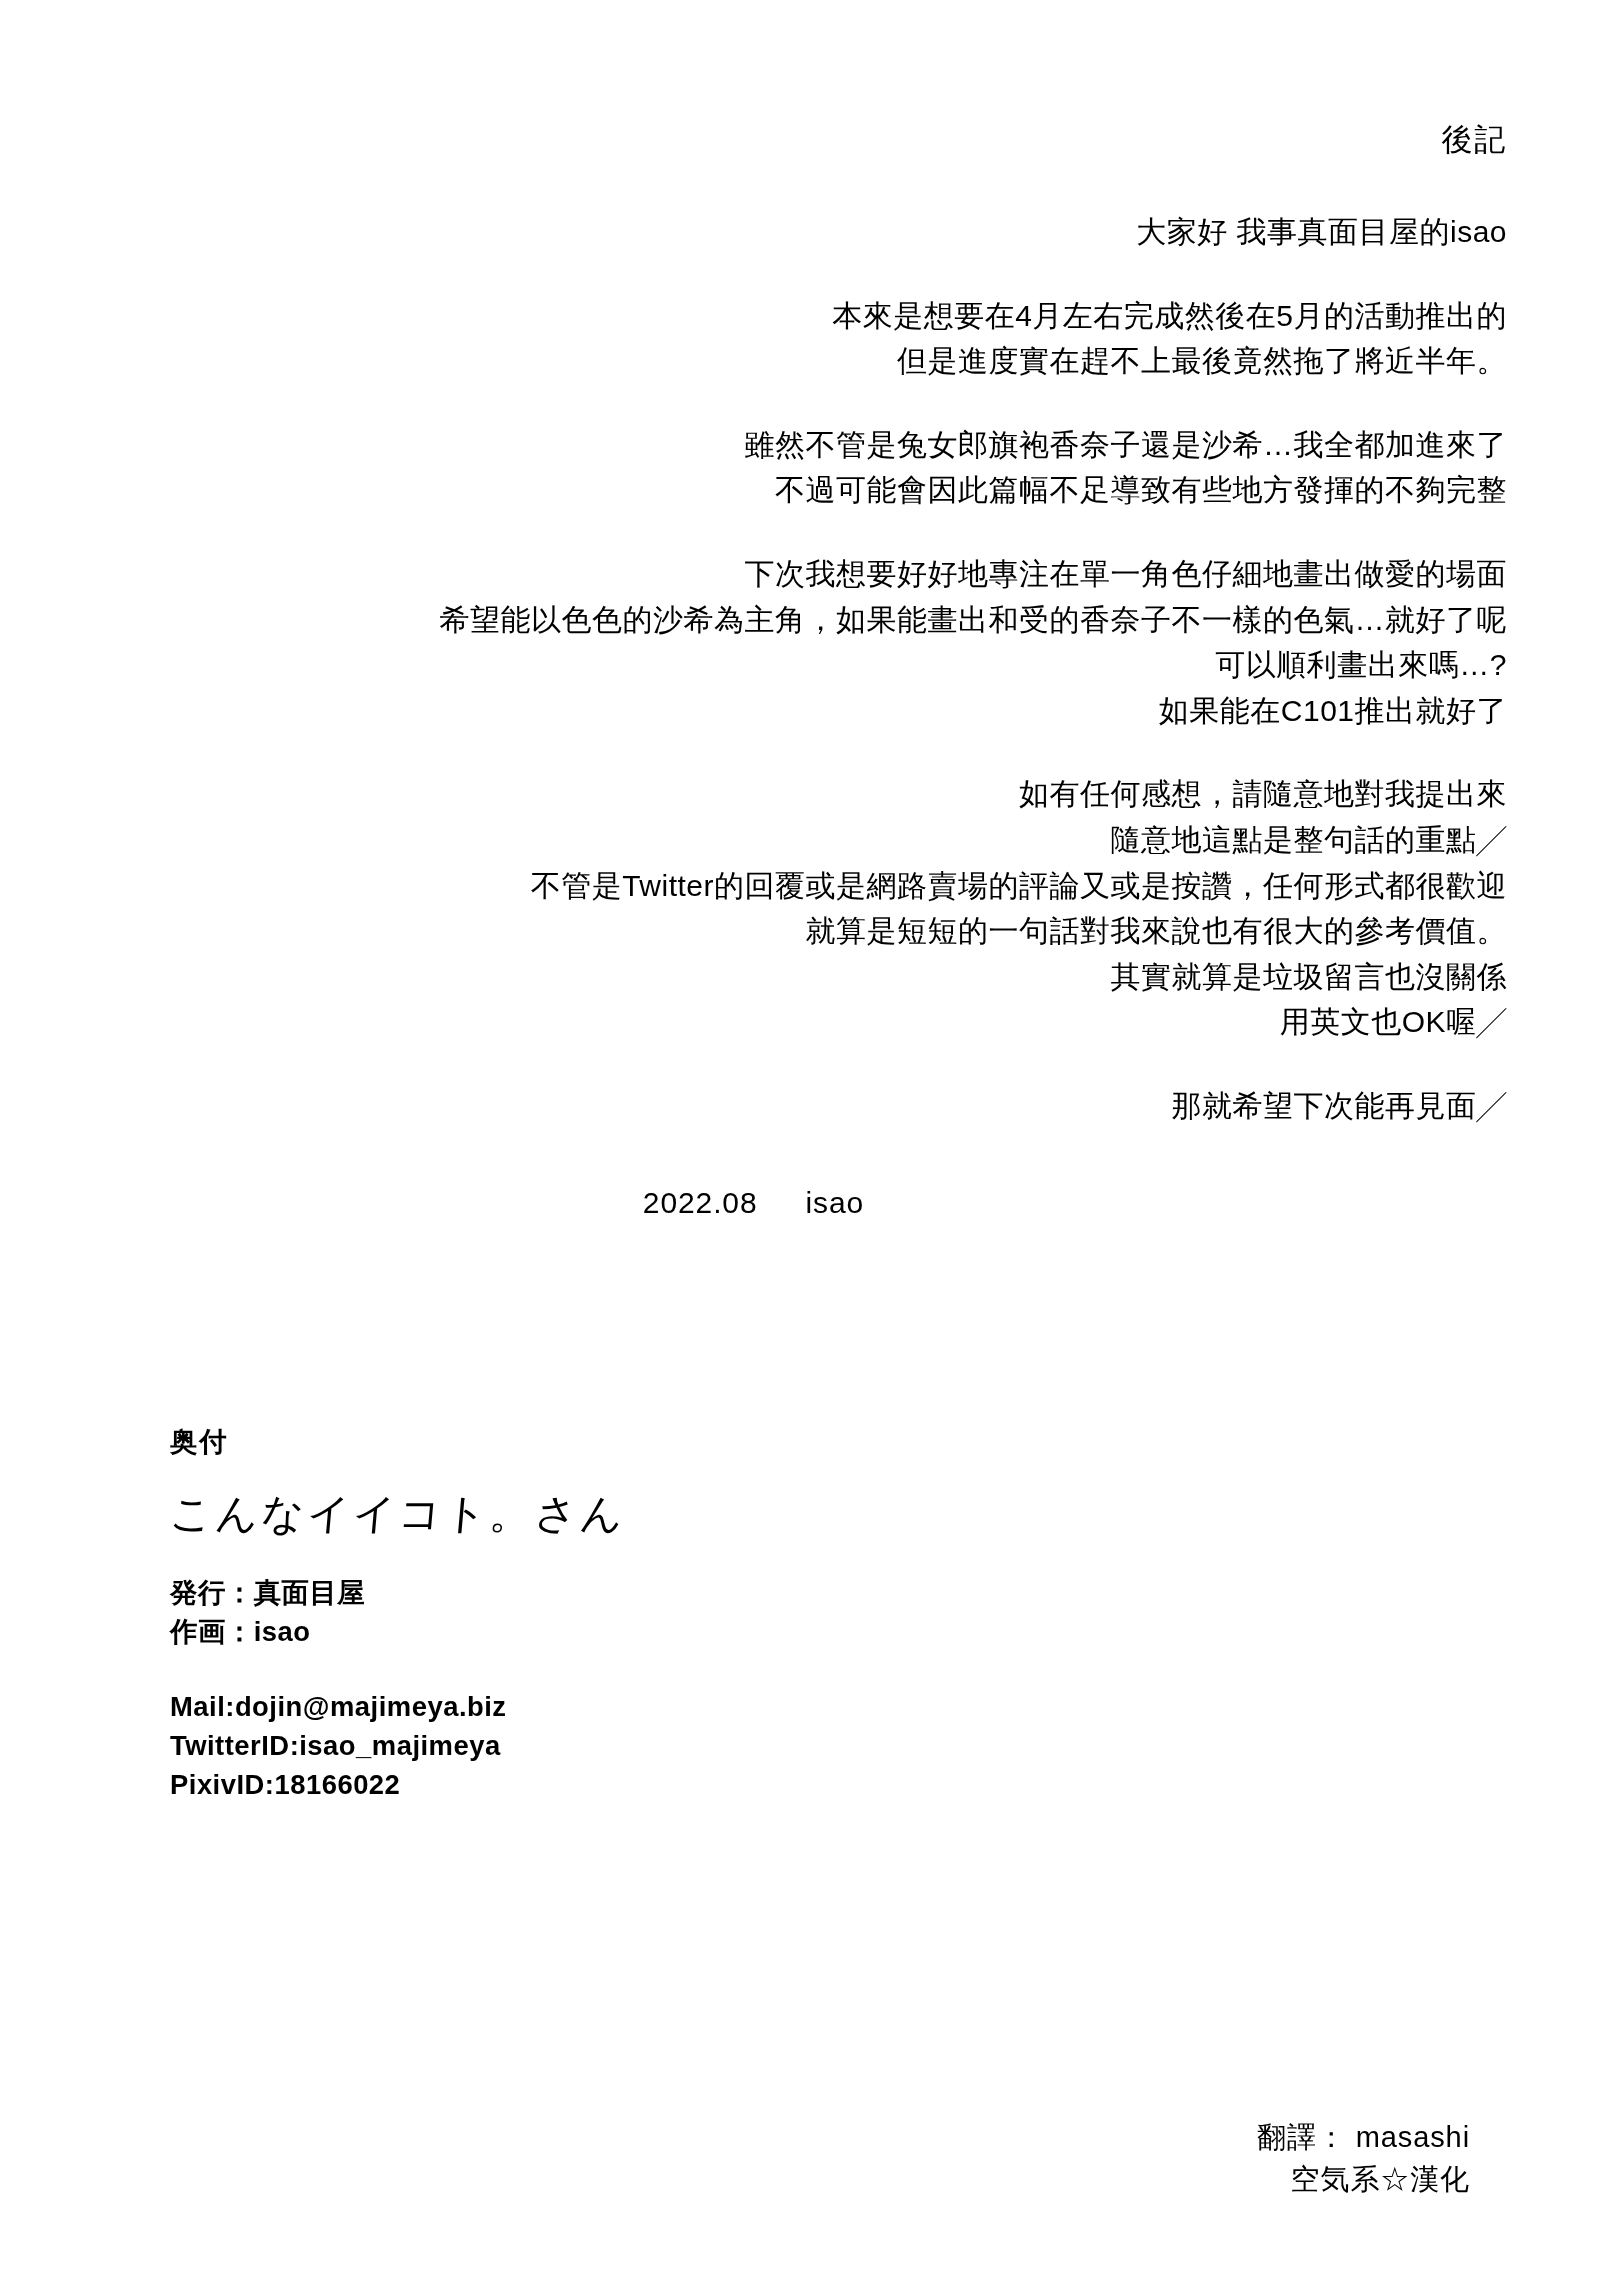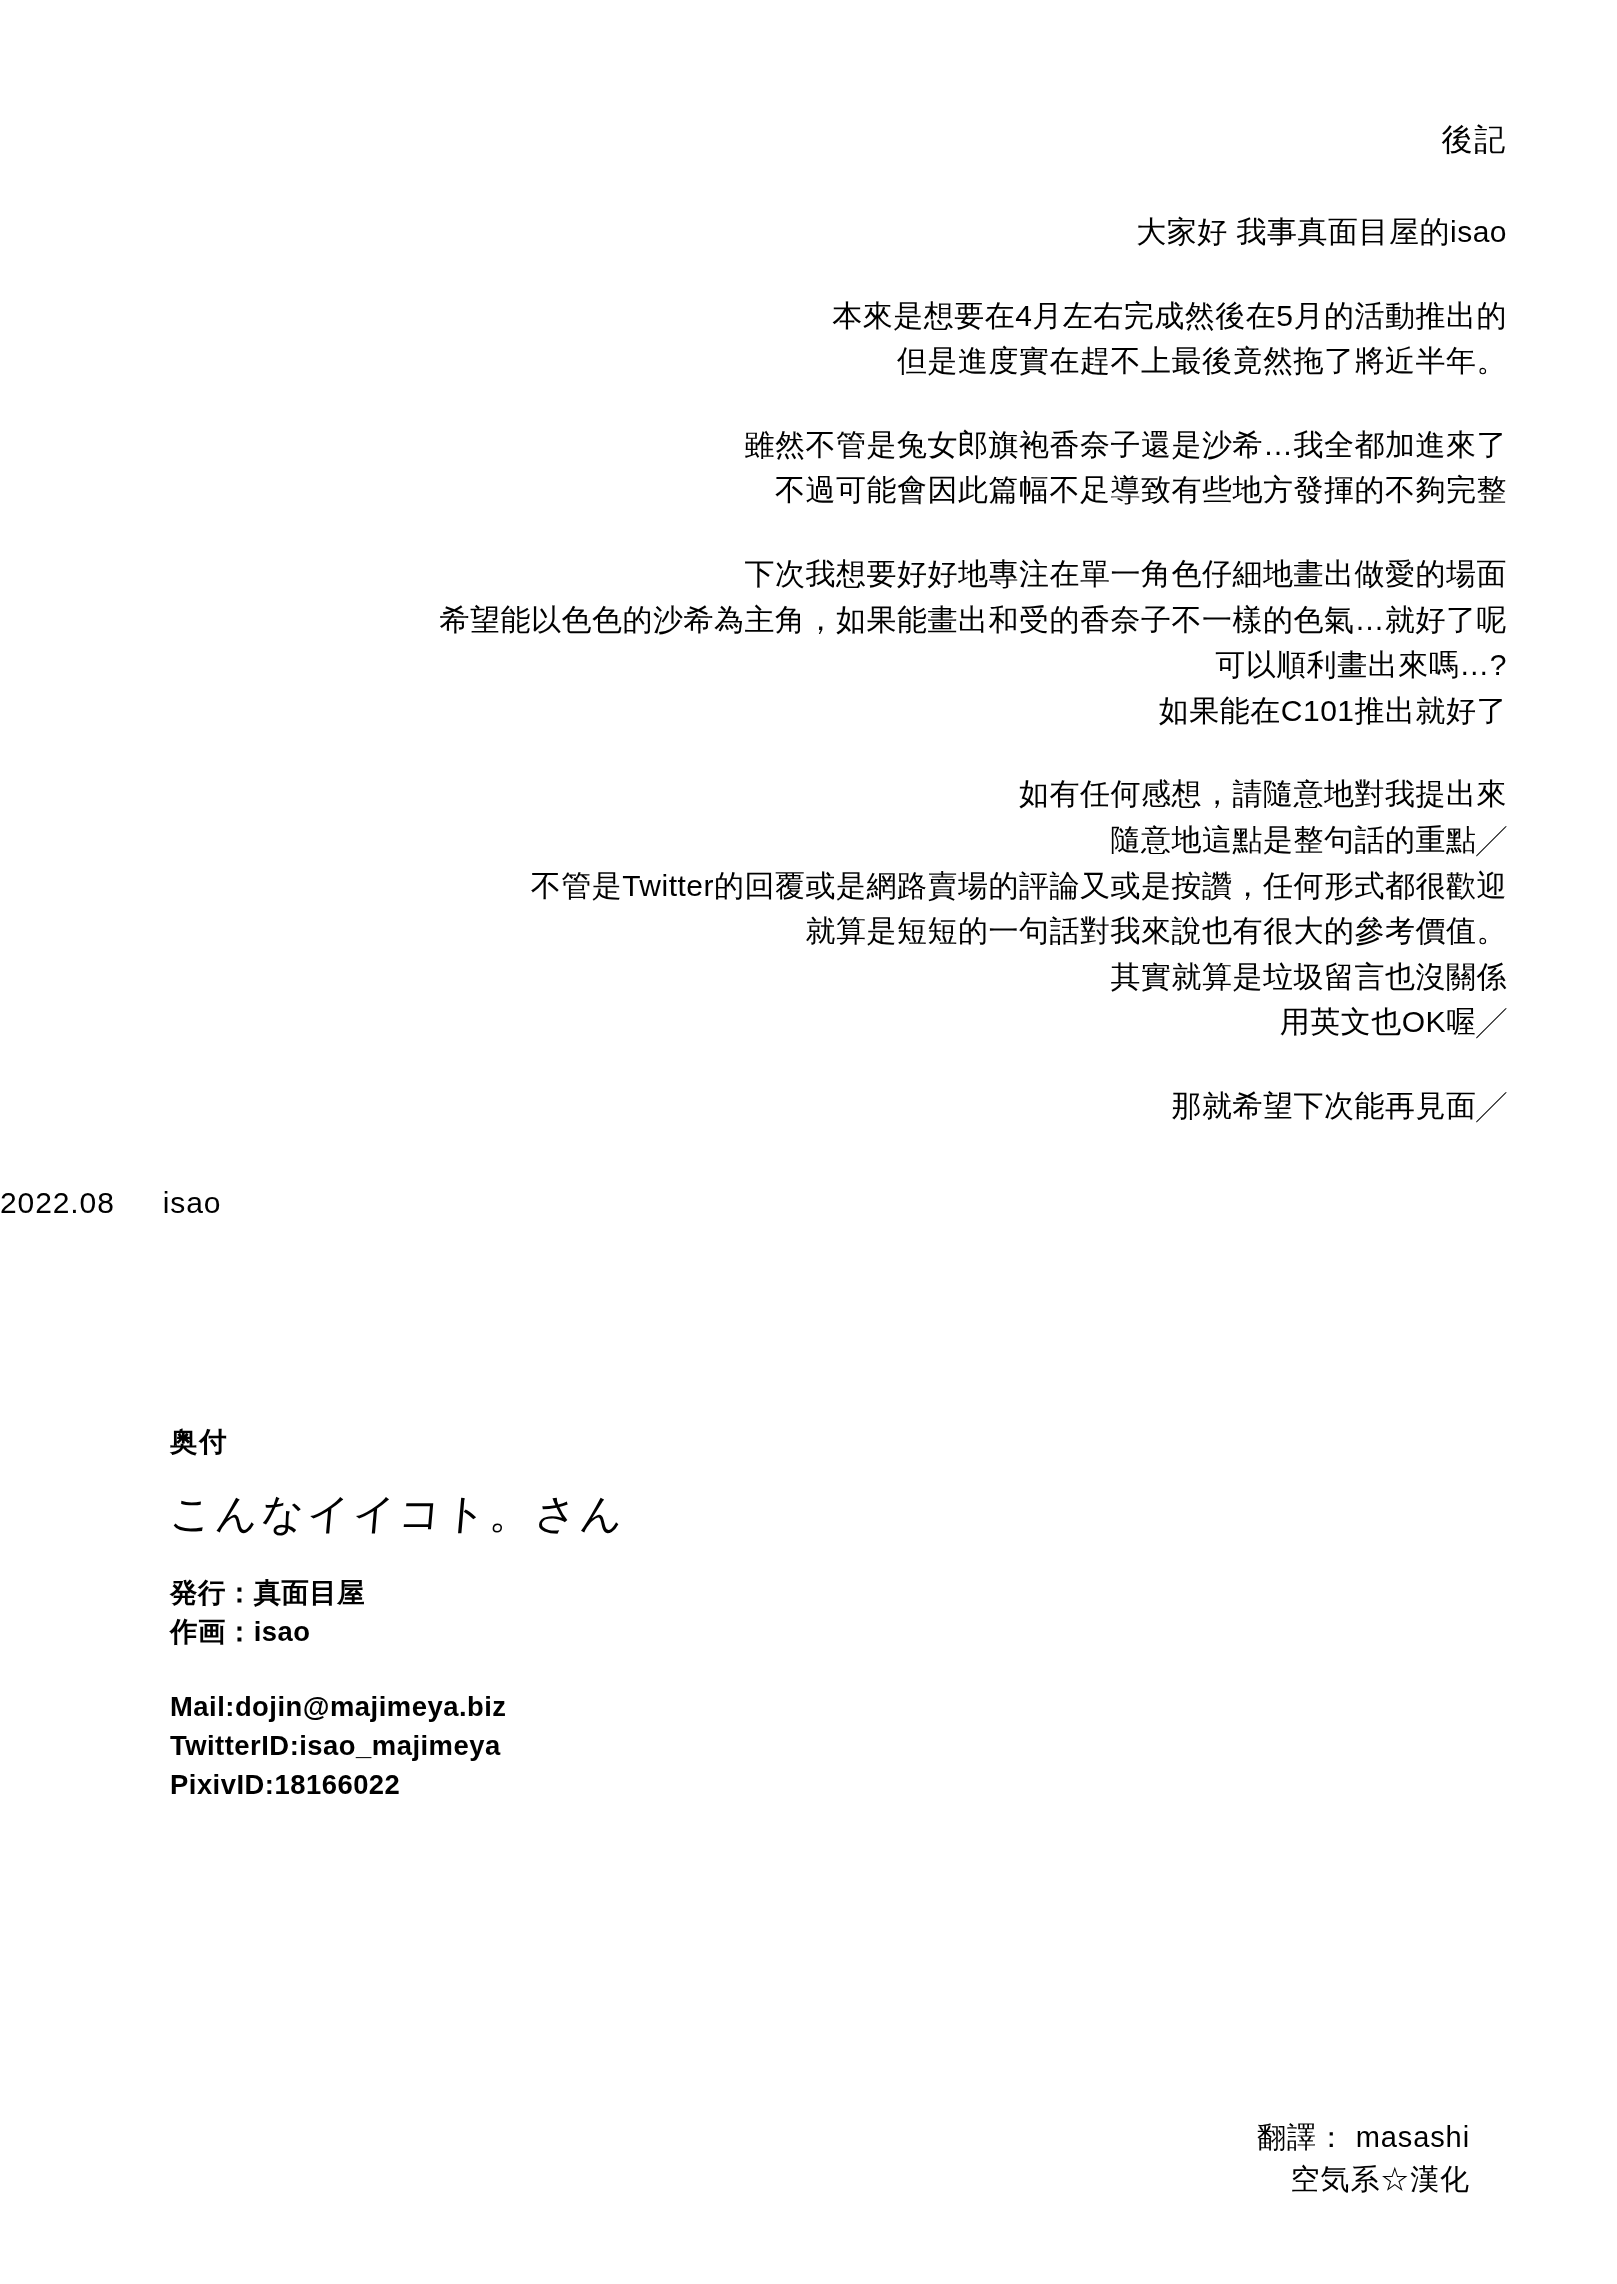--- a/index.html
+++ b/index.html
@@ -48,21 +48,21 @@
     margin-top: 38px;
   }
   .para.first {
     margin-top: 48px;
     padding-left: 36px;
   }
   .para .line {
     white-space: nowrap;
   }
   .signature {
-    text-align: left;
+    text-align: center;
     padding-right: 110px;
     margin-top: 57px;
     font-size: 30px;
     letter-spacing: 0.9px;
   }
   .signature .gap {
     display: inline-block;
     width: 48px;
   }
 

